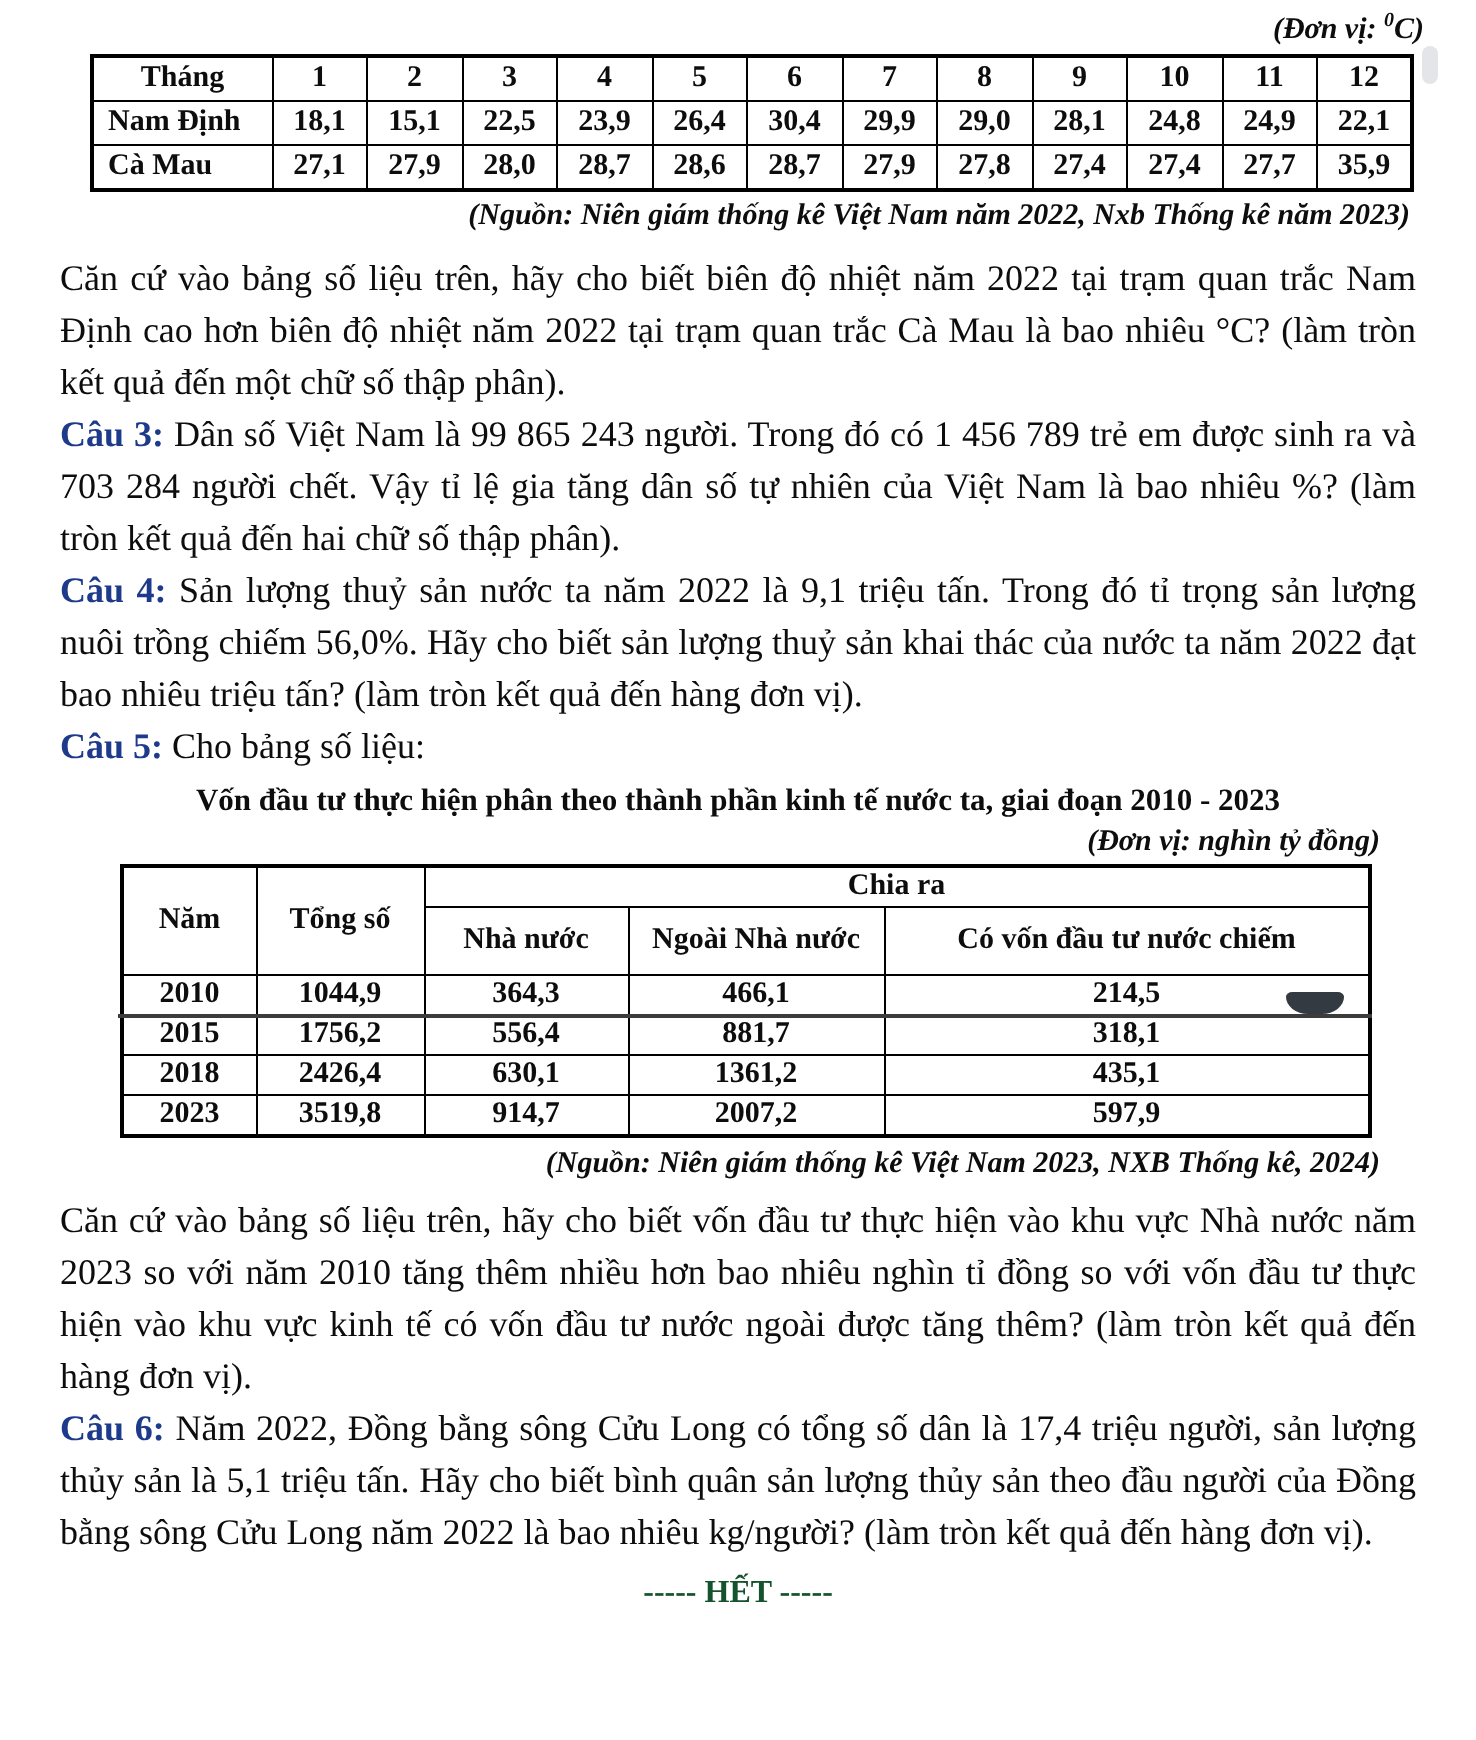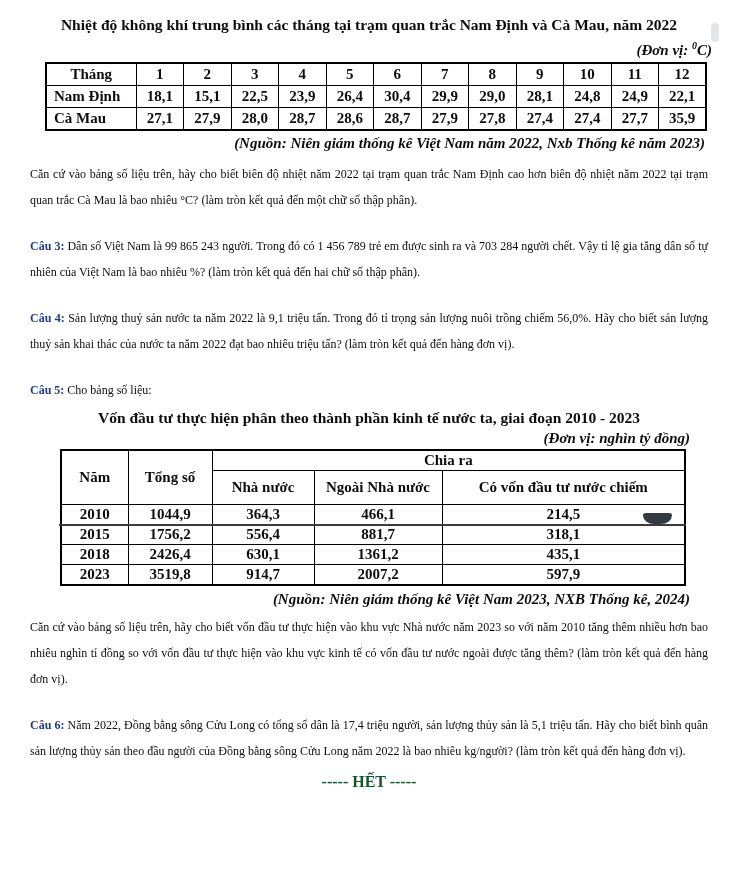--- a/index.html
+++ b/index.html
@@ -56,25 +56,25 @@
   .tbl1 td,.tbl1 th{height:21px;margin-top:28px;}
   .tbl1 .rowlabel{text-align:left;padding-left:7px;}
   .t2wrap{position:relative;margin:2px 0 0 60px;width:624px;}
   .tbl2{width:624px;border:2px solid #000;}
   .tbl2 thead .grp td{height:19px;}
   .tbl2 thead .sub td{height:33px;}
   .tbl2 tbody td{height:19px;}
   
   .para{
     margin:9px 30px 0 30px;
-    font-size:12px;
+    font-size:18px;
     line-height:26px;
     text-align:justify;
   }
-  .para.q{margin-top:20px;}
+  .para.q{margin-top:0;}
   .qlabel{color:#1e3a8a;font-weight:bold;}
   
   .het{
     margin-top:9px;
     text-align:center;
     font-weight:bold;
     font-size:16px;
     color:#14532d;
   }
   
@@ -93,21 +93,20 @@
     background:#e3e5e8;border-radius:4px;
   }
 </style>
 </head>
 <body>
 
 <div class="page">
 
   <div class="corner-mark"></div>
 
-  <div class="tbl-title">Nhiệt độ không khí trung bình các tháng tại trạm quan trắc Nam Định và Cà Mau, năm 2022</div>
 
   <div class="unit-note"><span>(Đơn vị: </span><sup>0</sup><span>C)</span></div>
 
   <table class="tbl1">
     <colgroup id="t1-cols">
         <col style="width:90px">
         <col style="width:47.5px">
         <col style="width:47.5px">
         <col style="width:47.5px">
         <col style="width:47.5px">

